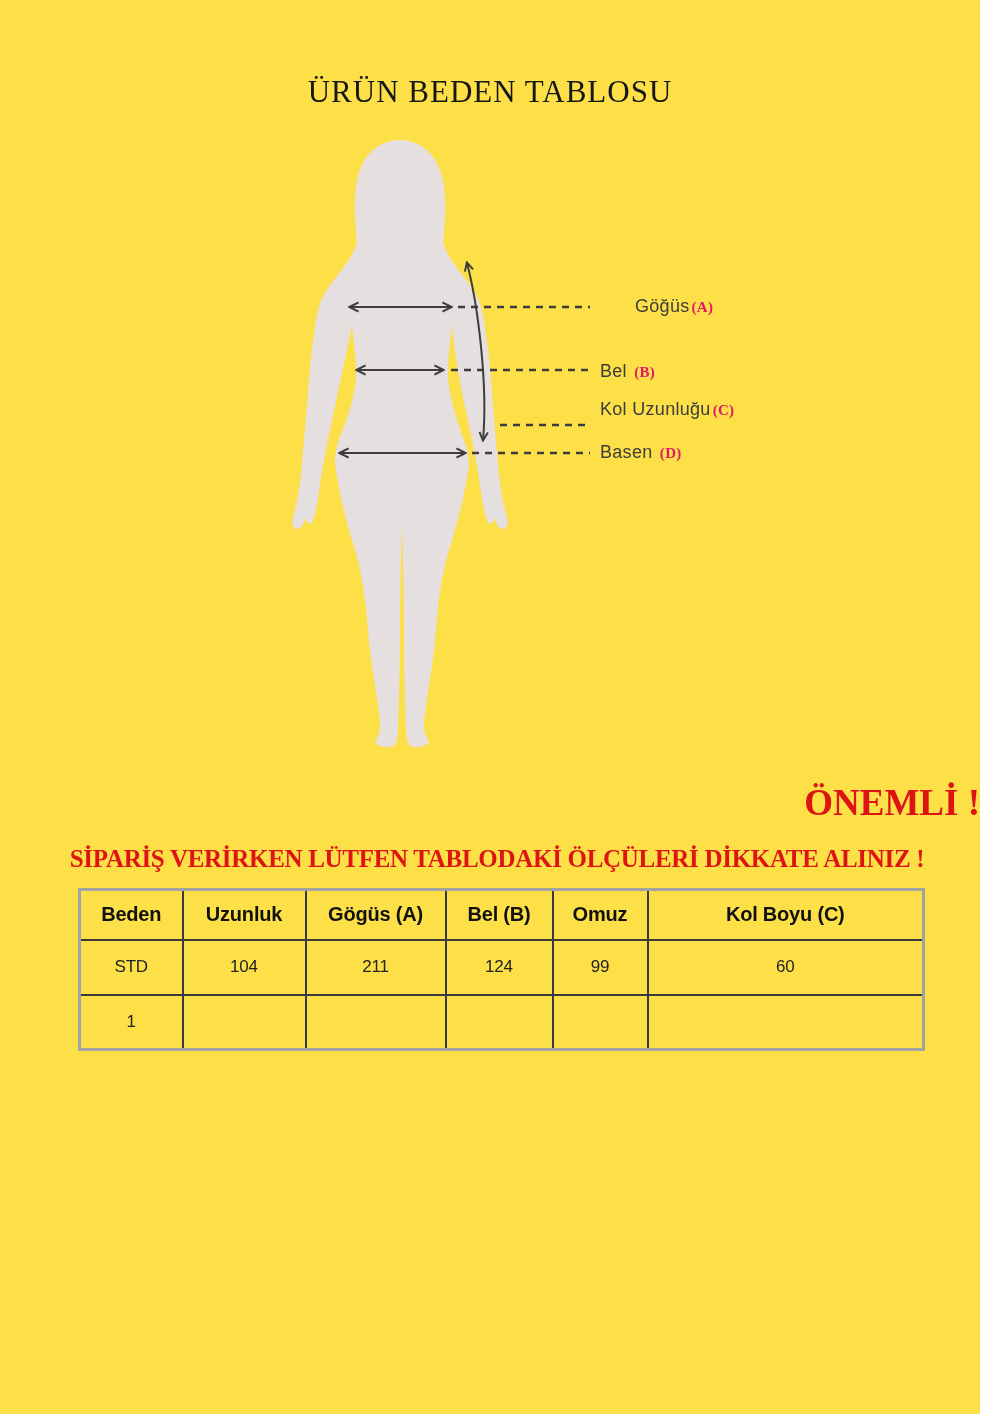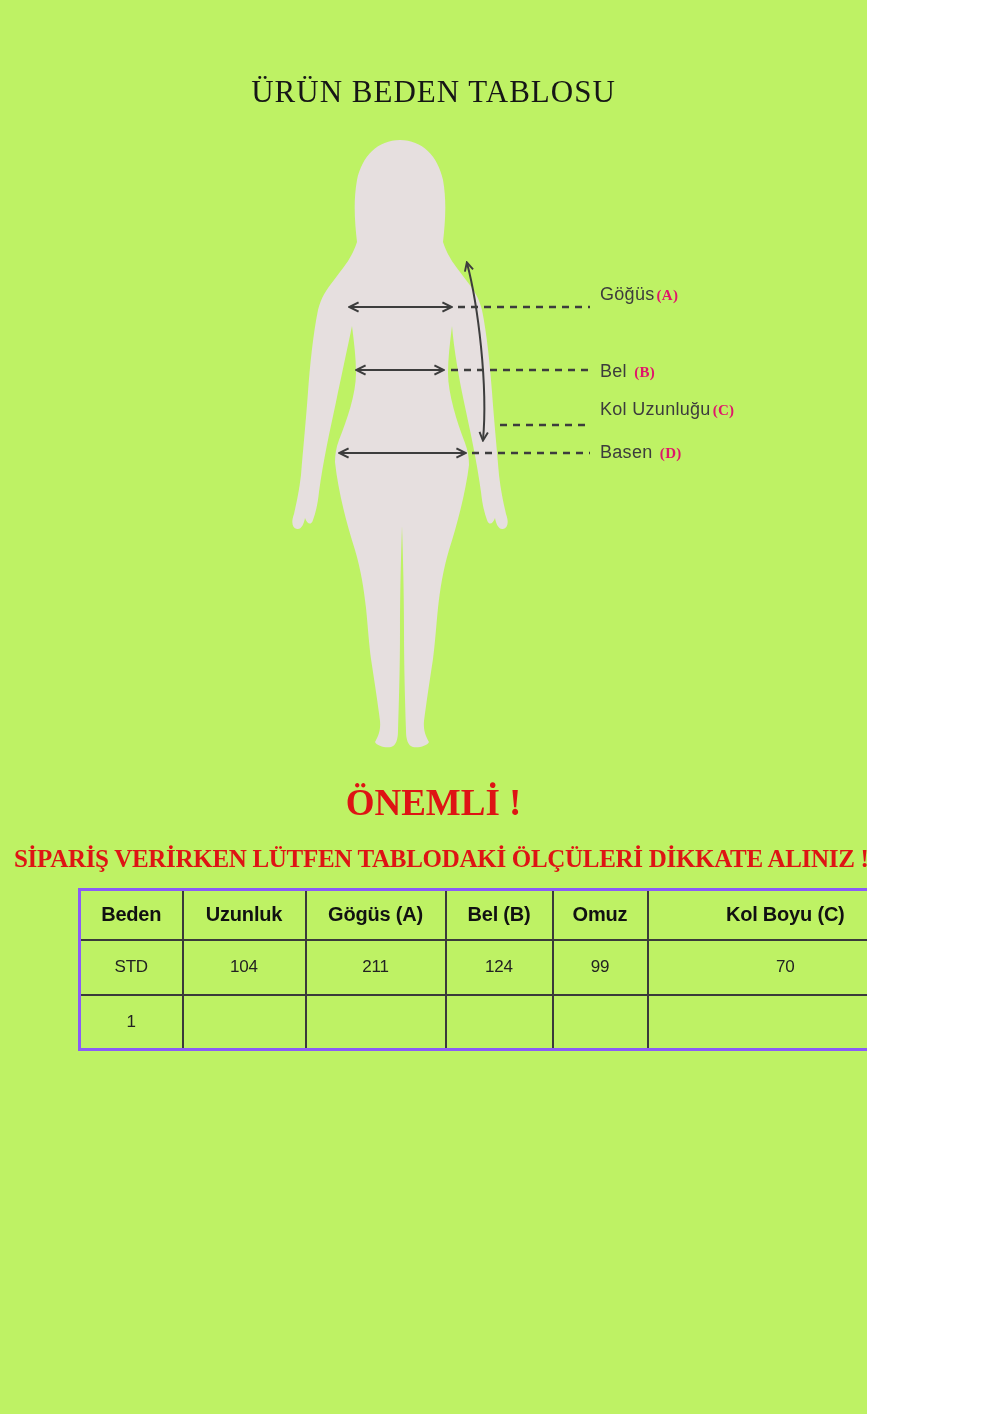--- a/index.html
+++ b/index.html
@@ -5,22 +5,22 @@
   :root{
     --accent-pink:#e0166a;
     --warning-red:#de1414;
     --silhouette-fill:#e6dfdf;
     --line-color:#3d3d3d;
   }
   *{box-sizing:border-box;}
   html,body{margin:0;padding:0;background:#ffffff;}
   .page{
     position:relative;
-    width:867px;height:1414px;
-    background:#bef264;
+    width:980px;height:1414px;
+    background:#fde047;
     font-family:"Liberation Sans",sans-serif;
     overflow:hidden;
   }
   .title{
     position:absolute;top:74px;left:0;width:100%;
     text-align:center;
     font-family:"Liberation Serif",serif;
     font-size:31px;font-weight:400;letter-spacing:1px;
     color:#161616;
   }
@@ -29,45 +29,45 @@
     position:absolute;left:600px;
     font-size:18px;line-height:20px;color:#3c3c3c;
     white-space:nowrap;letter-spacing:0.3px;
   }
   .mlabel .mletter{
     font-family:"Liberation Serif",serif;
     font-weight:bold;font-size:15px;
     color:var(--accent-pink);
     margin-left:2px;
   }
-  .mlabel-gogus{top:284px;}
+  .mlabel-gogus{top:296px;margin-left:35px;}
   .mlabel-bel{top:361px;}
   .mlabel-kol{top:399px;}
   .mlabel-basen{top:442px;}
   .important{
     position:absolute;top:781px;left:0;width:100%;
-    text-align:center;
+    text-align:right;
     font-family:"Liberation Serif",serif;
     font-weight:bold;font-size:37px;
     color:var(--warning-red);
   }
   .warning{
     position:absolute;top:845px;left:0;width:100%;
     text-align:center;
     font-family:"Liberation Serif",serif;
     font-weight:bold;font-size:25px;
     letter-spacing:-0.3px;white-space:nowrap;
     color:var(--warning-red);
     padding-left:14px;
   }
   .size-table{
     position:absolute;top:888px;left:78px;
     width:844px;
     border-collapse:collapse;table-layout:fixed;
-    border:3px solid #8b5cf6;
+    border:3px solid #a3a3a3;
     text-align:center;color:#1c1c1c;
   }
   .size-table th,.size-table td{
     border:2px solid #3a3a3a;
     padding:0;vertical-align:middle;
     overflow:hidden;white-space:nowrap;
   }
   .size-table th{
     height:50px;font-size:20px;font-weight:bold;color:#111;
     letter-spacing:-0.2px;
@@ -191,21 +191,21 @@
         <th>Kol Boyu (C)</th>
       </tr>
     </thead>
     <tbody>
       <tr>
         <td>STD</td>
         <td>104</td>
         <td>211</td>
         <td>124</td>
         <td>99</td>
-        <td>70</td>
+        <td>60</td>
       </tr>
       <tr>
         <td>1</td>
         <td></td>
         <td></td>
         <td></td>
         <td></td>
         <td></td>
       </tr>
     </tbody>

